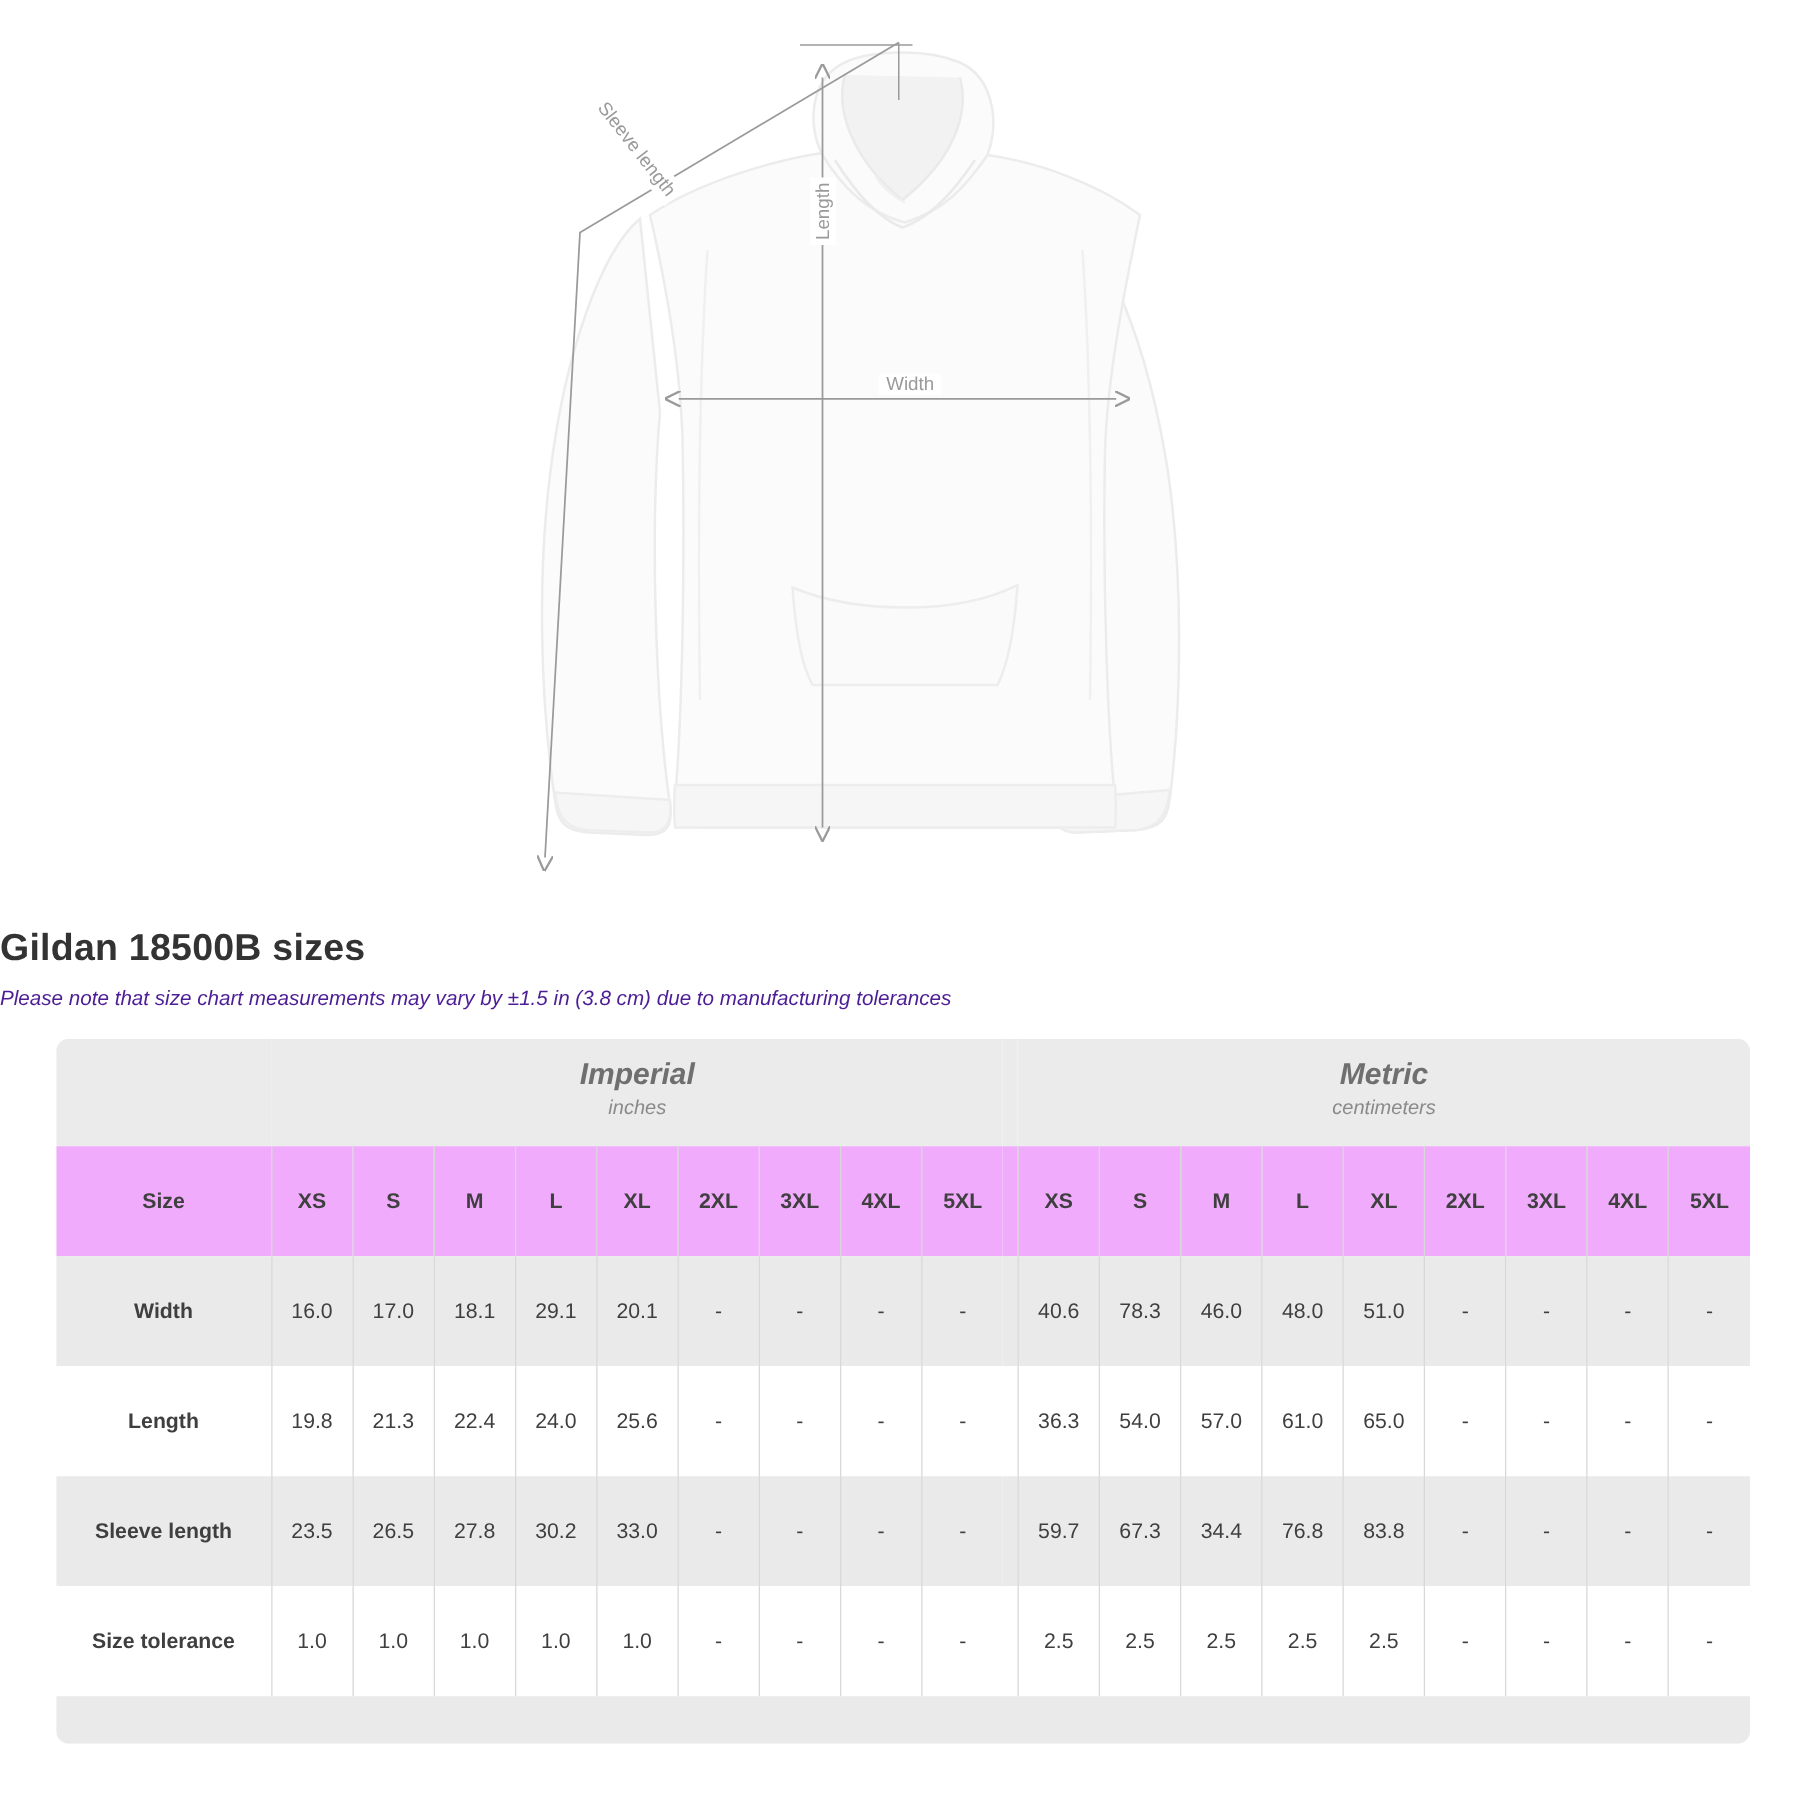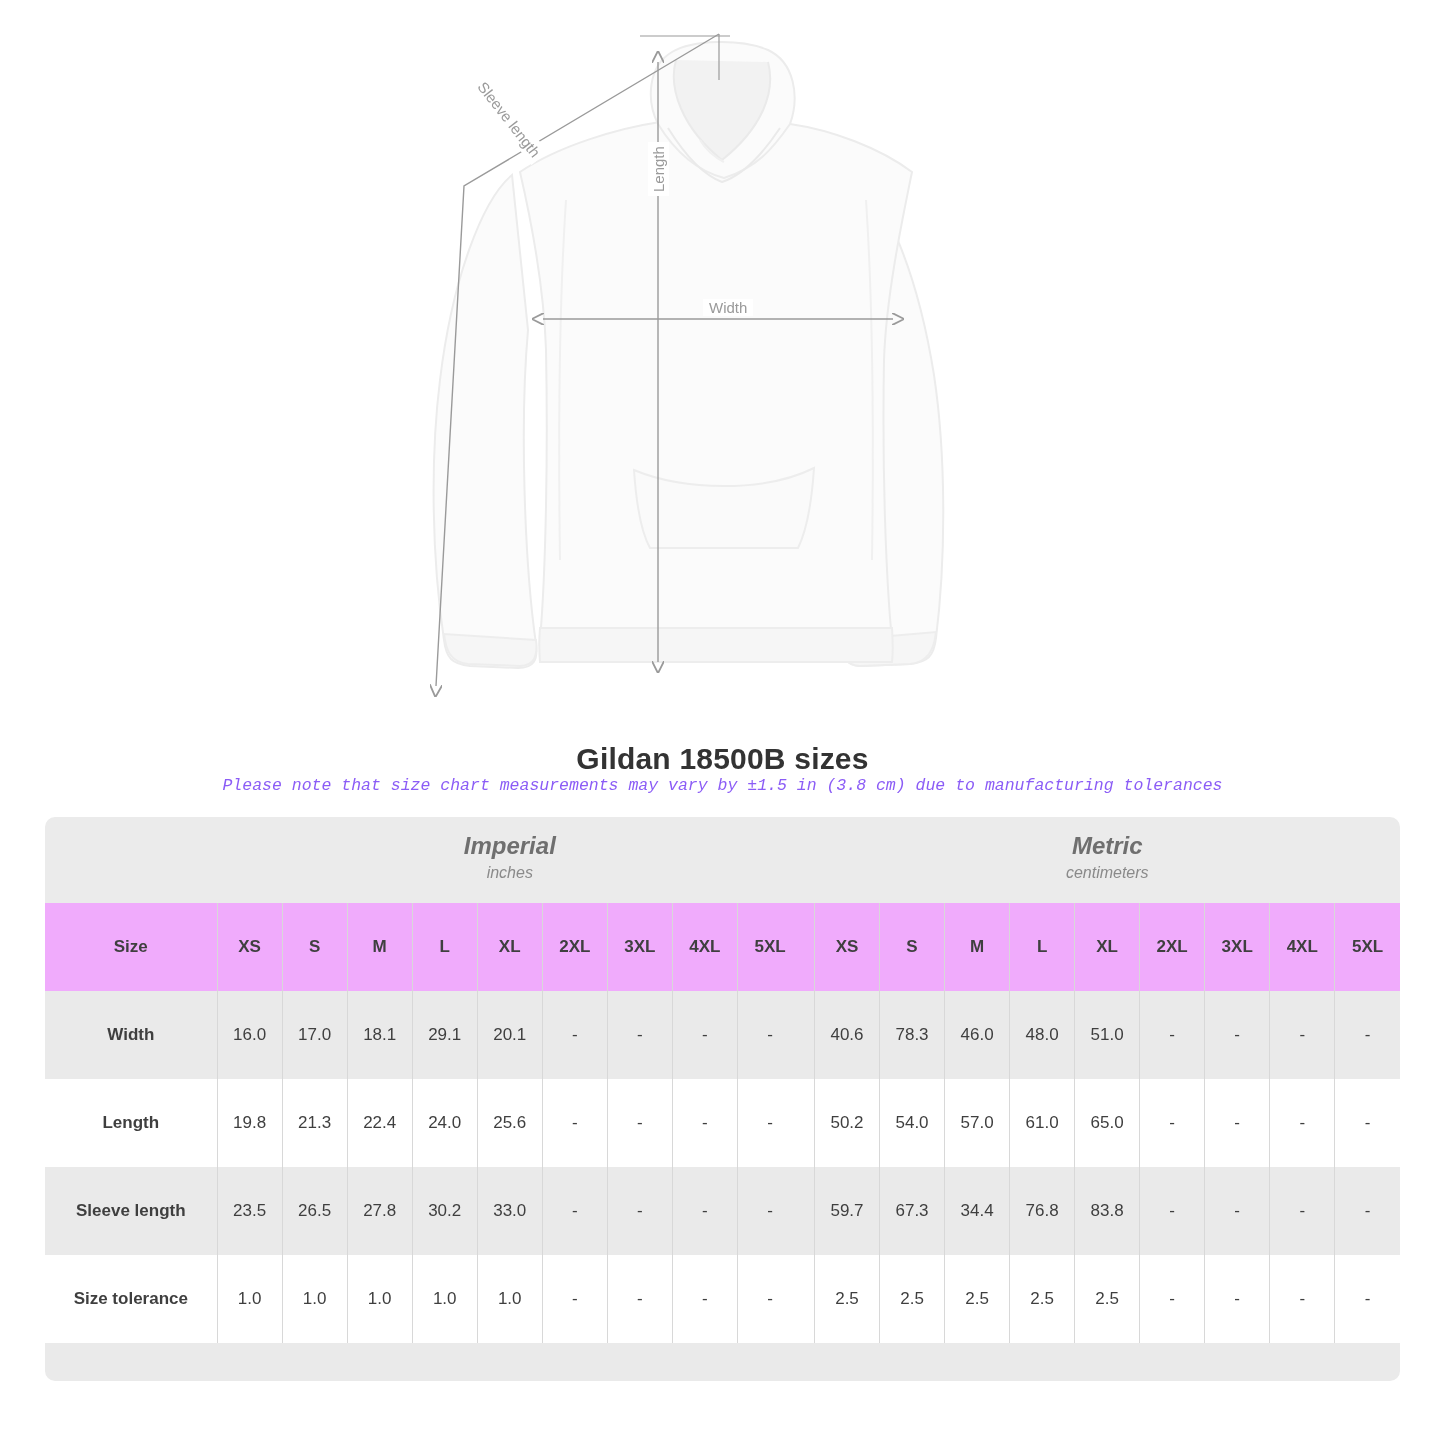--- a/index.html
+++ b/index.html
@@ -52,34 +52,34 @@
     left: 487px;
     top: 74px;
     transform: rotate(52deg);
     transform-origin: left top;
     background: #ffffff;
     padding: 2px 4px;
   }
 
   
   .title-block {
-    text-align: center;
+    text-align: left;
     margin-top: 22px;
   }
   .chart-title {
     font-size: 30px;
     font-weight: bold;
     color: #333333;
     letter-spacing: 0.2px;
   }
   .chart-note {
     font-size: 16.5px;
     font-style: italic;
-    color: #8b5cf6;
-    font-family: Liberation Mono, monospace;
+    color: #4c1d95;
+    margin-top: 14px;
   }
 
   
   .table-wrap {
     margin: 22px 45px 0 45px;
     border-radius: 10px;
     overflow: hidden;
   }
   table.size-table {
     border-collapse: collapse;
@@ -308,21 +308,21 @@
           <td class="cell-sep">19.8</td>
           <td class="cell-sep">21.3</td>
           <td class="cell-sep">22.4</td>
           <td class="cell-sep">24.0</td>
           <td class="cell-sep">25.6</td>
           <td class="cell-sep">-</td>
           <td class="cell-sep">-</td>
           <td class="cell-sep">-</td>
           <td class="cell-sep">-</td>
           <td></td>
-          <td class="cell-sep">50.2</td>
+          <td class="cell-sep">36.3</td>
           <td class="cell-sep">54.0</td>
           <td class="cell-sep">57.0</td>
           <td class="cell-sep">61.0</td>
           <td class="cell-sep">65.0</td>
           <td class="cell-sep">-</td>
           <td class="cell-sep">-</td>
           <td class="cell-sep">-</td>
           <td class="cell-sep">-</td>
         </tr>
         <tr class="row-body row-alt">

